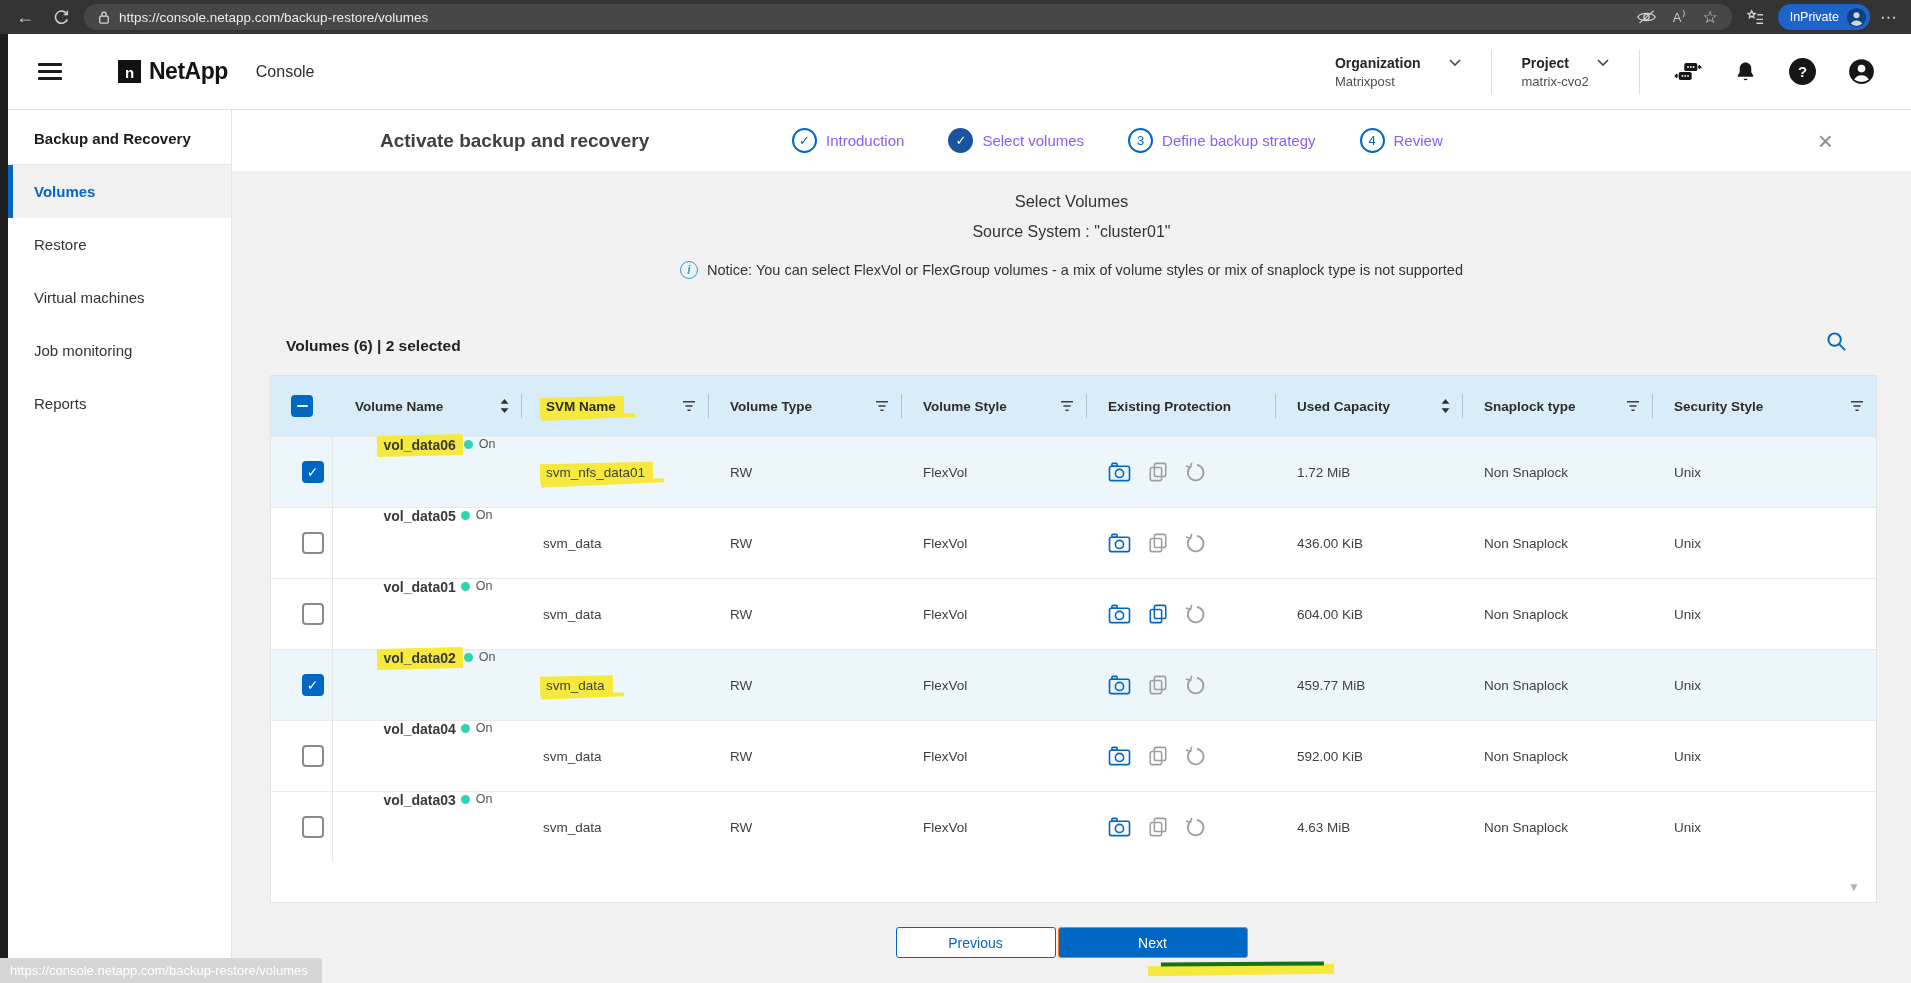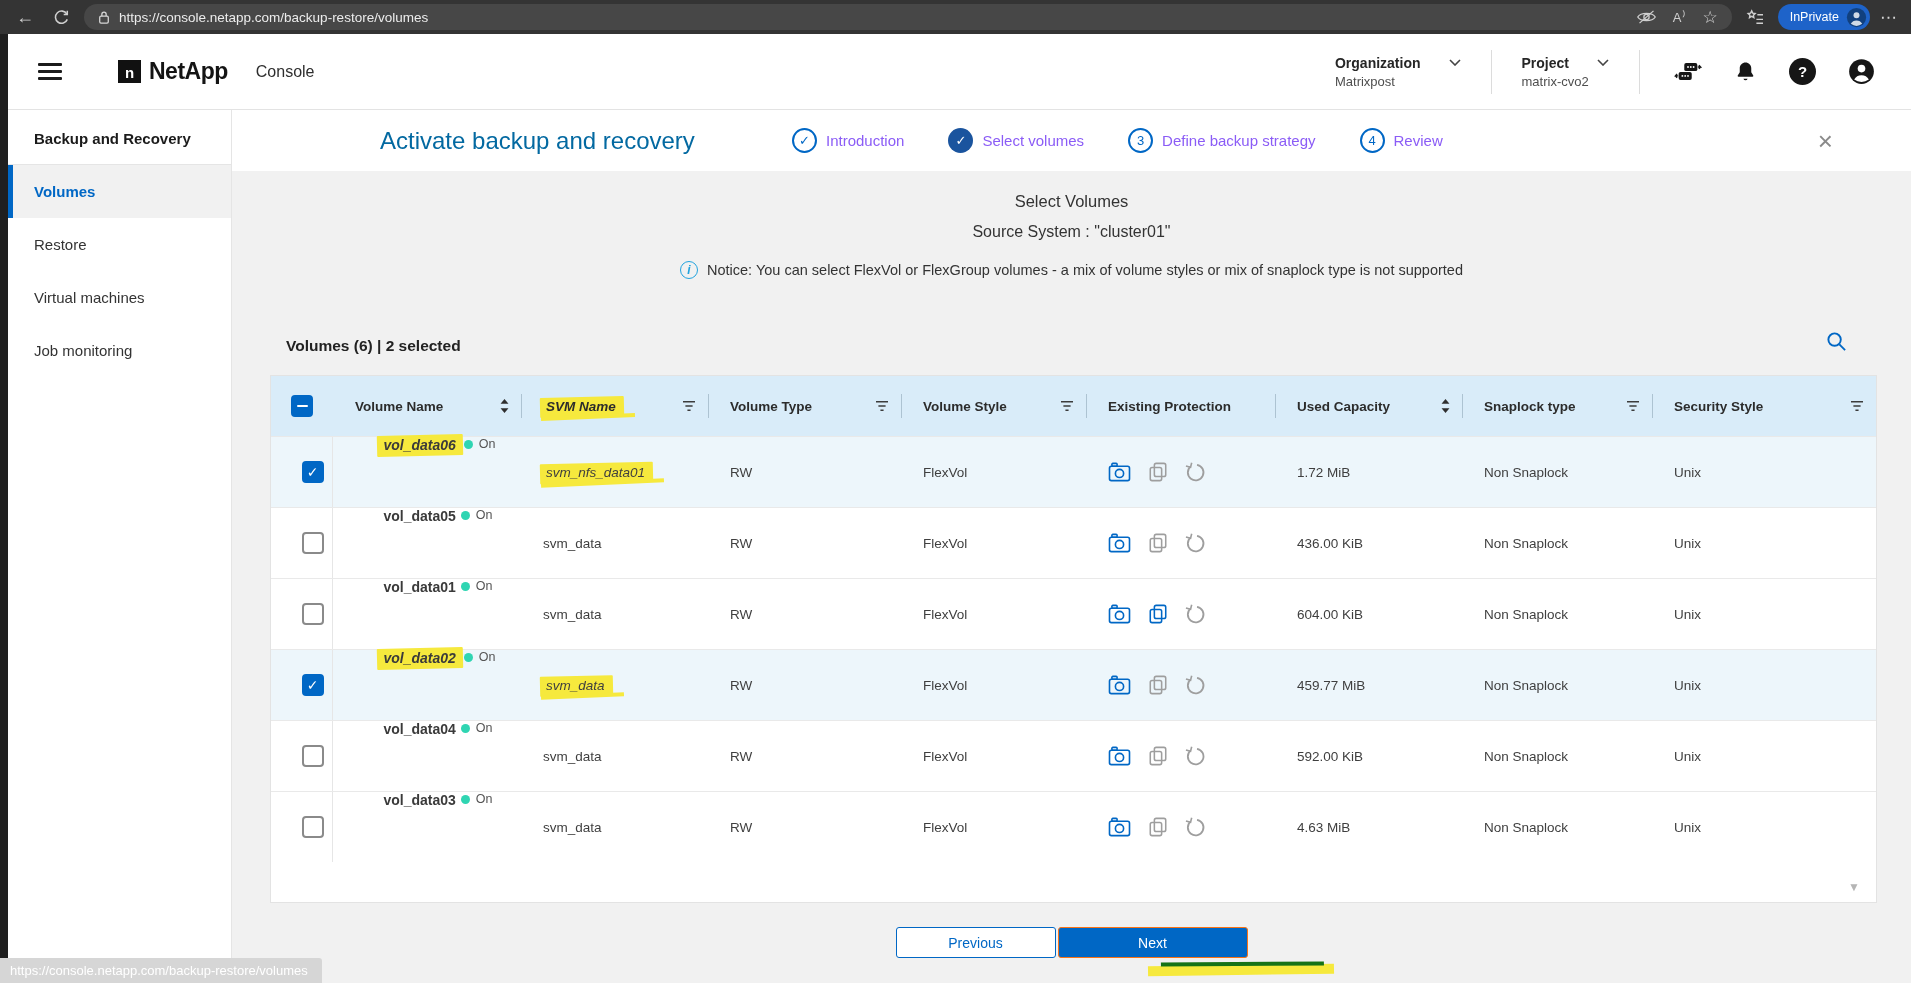--- a/index.html
+++ b/index.html
@@ -43,21 +43,21 @@
   .sidebar { width:224px; background:#fff; border-right:1px solid #e5e5e5; flex:none; padding-top:20px; }
   .sb-title { font-size:15px; font-weight:bold; color:#1b1b1b; padding:0 0 17px 26px; border-bottom:1px solid #e5e5e5; }
   .sb-item { height:53px; display:flex; align-items:center; padding-left:26px; font-size:15px; color:#333; position:relative; cursor:pointer; }
   .sb-item.active { background:#f1f1f1; color:#0067C5; font-weight:bold; }
   .sb-item.active::before { content:""; position:absolute; left:0; top:0; bottom:0; width:5px; background:#0067C5; }
 
   .main { flex:1; position:relative; background:#f1f1f1; min-width:0; }
 
   
   .wizard-bar { height:61px; background:#fff; position:relative; }
-  .wiz-title { position:absolute; left:148px; top:50%; transform:translateY(-50%); color:#0369a1; font-size:24px; }
+  .wiz-title { position:absolute; left:148px; top:50%; transform:translateY(-50%); color:#404040; font-size:19px;font-weight:bold; }
   .steps { position:absolute; left:560px; top:0; bottom:0; display:flex; align-items:center; gap:44px; }
   .step { display:flex; align-items:center; gap:9px; cursor:pointer; }
   .step .circle { width:25px; height:25px; border-radius:50%; display:flex; align-items:center; justify-content:center; font-size:13px; }
   .step.done .circle { border:2px solid #0067C5; color:#0067C5; background:#fff; }
   .step.current .circle { background:#1a549e; color:#fff; }
   .step.upcoming .circle { border:2px solid #0067C5; color:#0067C5; background:#fff; }
   .step .lbl { color:#8b5cf6; font-size:15px; }
   .wiz-close { position:absolute; right:78px; top:50%; transform:translateY(-50%); color:#8a8a8a; font-size:26px; line-height:1; cursor:pointer; }
 
   
@@ -91,21 +91,21 @@
   .vname { font-size:14px; font-weight:bold; color:#3a3a3a; }
   .vstate { display:flex; align-items:center; gap:6px; font-size:12.5px; color:#555; }
   .dot { width:9px; height:9px; border-radius:50%; background:#2fd5b2; }
   .protcell { gap:17px; }
   .p-ico { color:#9e9e9e; display:flex; align-items:center; }
   .p-ico.active { color:#0067C5; }
 
   .scroll-hint { position:absolute; right:16px; bottom:8px; color:#b5b5b5; font-size:12px; }
 
   
-  .hl { position:relative; z-index:0; display:inline-block; padding:0 3px;font-style:italic; }
+  .hl { position:relative; z-index:0; display:inline-block; padding:0 3px; }
   .hl::before { content:""; position:absolute; left:-3px; right:-5px; top:-2px; bottom:-3px; background:#f6e93d; z-index:-1; transform:rotate(-1.4deg); border-radius:1px; }
   .hl-tail::after { content:""; position:absolute; left:-2px; right:-16px; bottom:-5px; height:4px; background:#f6e93d; transform:rotate(-2.5deg); z-index:-1; }
 
   
   .footer { position:absolute; left:0; right:0; top:756px; display:flex; justify-content:center; gap:2px; }
   .btn { height:31px; font-size:14px; border-radius:3px; display:flex; align-items:center; justify-content:center; cursor:pointer; font-family:"Liberation Sans", sans-serif; }
   .btn-prev { width:160px; background:#fff; border:1px solid #0067C5; color:#0067C5; }
   .btn-next { width:190px; background:#0067C5; border:1px solid #f97316; color:#fff; }
   .next-marker { position:absolute; left:calc(50% + 76px); top:794px; width:186px; height:10px; background:#f6e93d; transform:rotate(-0.8deg); }
   .next-marker::before { content:""; position:absolute; left:13px; top:-3px; width:163px; height:4px; background:#157317; transform:rotate(0.4deg); }
@@ -241,20 +241,23 @@
           </div>
         <div class="sb-item">
             <span>Restore</span>
           </div>
         <div class="sb-item">
             <span>Virtual machines</span>
           </div>
         <div class="sb-item">
             <span>Job monitoring</span>
           </div>
+        <div class="sb-item">
+            <span>Reports</span>
+          </div>
       </aside>
 
       <main class="main">
         <div class="wizard-bar">
           <span class="wiz-title">Activate backup and recovery</span>
           <div class="steps">
             <div class="step done">
                 <span class="circle">✓</span>
                 <span class="lbl">Introduction</span>
               </div>

